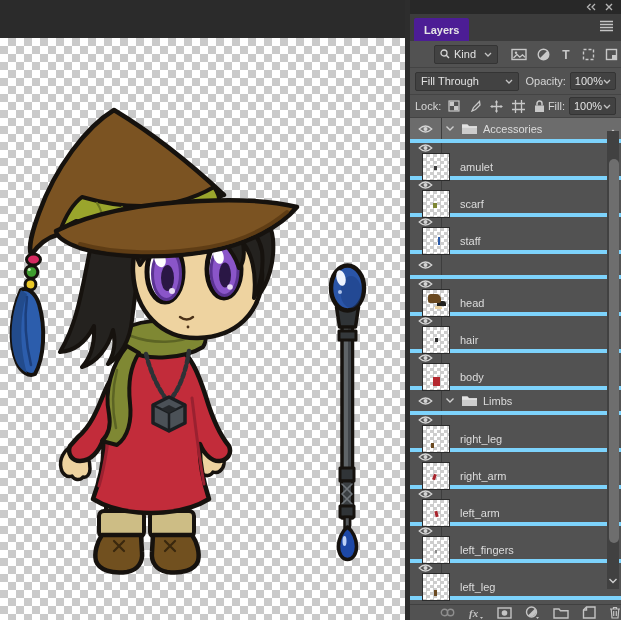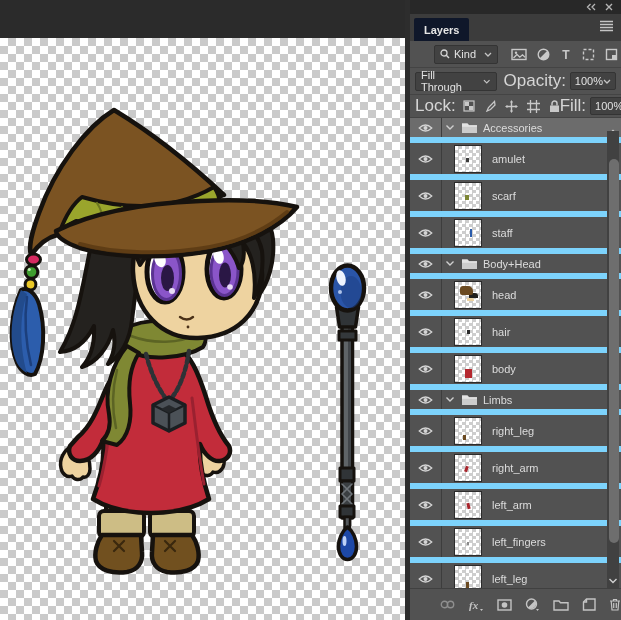--- a/index.html
+++ b/index.html
@@ -10,39 +10,39 @@
   .board{position:absolute;left:0;top:38px;right:0;bottom:0;
          background:conic-gradient(#cacaca 25%,#ffffff 0 50%,#cacaca 0 75%,#ffffff 0) 0 0/16px 16px repeat;}
   .topbar{position:absolute;left:0;top:0;width:100%;height:38px;background:#2b2b2b;}
   svg.art{position:absolute;left:0;top:0;}
   
   .panel{position:absolute;left:405px;top:0;width:216px;height:620px;background:#525252;}
   .gutter{position:absolute;left:0;top:0;width:5px;height:620px;background:#2d2d2d;}
   .pcol{position:absolute;left:5px;top:0;width:211px;height:620px;display:flex;flex-direction:column;}
   .pstrip{height:14px;background:#282828;display:flex;align-items:center;justify-content:flex-end;gap:9px;padding-right:8px;flex:none;}
   .tabbar{height:27px;background:#3c3c3c;display:flex;align-items:flex-end;flex:none;position:relative;}
-  .tab{height:23px;background:#0f172a;color:#e6e6e6;font-size:11px;font-weight:bold;
+  .tab{height:23px;background:#4c1d95;color:#e6e6e6;font-size:11px;font-weight:bold;
        display:flex;align-items:center;padding:0 10px;margin-left:4px;border-radius:2px 2px 0 0;}
   .panel-menu{position:absolute;right:7px;top:5px;}
   .prow{flex:none;display:flex;align-items:center;background:#525252;border-bottom:1px solid #444;box-sizing:border-box;padding:0 5px;}
   .frow{height:27px;padding-left:24px;}
   .brow{height:27px;}
   .lrow{height:23px;}
   .dd{display:flex;align-items:center;background:#424242;border:1px solid #343434;border-radius:2px;
       height:19px;padding:0 5px;gap:4px;color:#e2e2e2;font-size:11px;box-sizing:border-box;}
   .dd .grow{flex:1;}
   .vbox{display:flex;align-items:center;justify-content:space-between;background:#424242;border:1px solid #343434;
         border-radius:2px;height:18px;padding:8px 4px;font-size:11px;color:#e2e2e2;width:47px;box-sizing:border-box;}
   .icobtn{display:flex;align-items:center;justify-content:center;flex:none;}
-  .lab{font-size:17px;color:#d6d6d6;}
+  .lab{font-size:11px;color:#d6d6d6;}
   
   .list{flex:1;position:relative;overflow:hidden;background:#525252;}
-  .row{display:flex;align-items:stretch;border-bottom:6px solid #7dd3fc;background:#525252;box-sizing:border-box;}
+  .row{display:flex;align-items:stretch;border-bottom:4px solid #7dd3fc;background:#525252;box-sizing:border-box;}
   .row.group{height:25px;}
-  .row.layer{height:37px;}
+  .row.layer{height:37px;flex-direction:column;}
   .row.selected{background:#6c6c6c;}
   .eye{width:31px;flex:none;border-right:1px solid #3d3d3d;display:flex;align-items:center;justify-content:center;}
   .rowbody{flex:1;display:flex;align-items:center;min-width:0;}
   .group .rowbody{padding-left:2px;gap:5px;}
   .layer .rowbody{padding-left:12px;gap:10px;}
   .lbl{font-size:11px;color:#dcdcdc;white-space:nowrap;}
   .chev{width:12px;display:flex;justify-content:center;}
   .thumb{width:26px;height:26px;flex:none;border:1px solid #2c2c2c;position:relative;
          background:conic-gradient(#cdcdcd 25%,#fff 0 50%,#cdcdcd 0 75%,#fff 0) 0 0/7px 7px repeat;}
   .thumb i{position:absolute;display:block;}
@@ -58,21 +58,21 @@
   .mk-left_arm i{left:12px;top:11px;width:3px;height:6px;background:#a8242c;transform:rotate(-15deg);}
   .mk-left_fingers i{left:12px;top:13px;width:2px;height:3px;background:#8a8a8a;}
   .mk-left_leg i{left:11px;top:16px;width:3px;height:6px;background:#6b4a21;}
   
   .sbar{position:absolute;top:0;right:1px;width:14px;bottom:0;}
   .sb-up{position:absolute;top:3px;left:2px;}
   .sb-track{position:absolute;top:13px;left:1px;width:12px;height:458px;background:#414141;}
   .sb-thumb{position:absolute;top:28px;left:2px;width:10px;height:384px;background:#6e6e6e;border-radius:6px;}
   .sb-down{position:absolute;top:452px;left:2px;}
   
-  .btools{height:32px;flex:none;border-top:1px solid #404040;background:#525252;
+  .btools{height:16px;flex:none;border-top:1px solid #404040;background:#525252;
           display:flex;align-items:center;gap:13px;padding-left:30px;box-sizing:border-box;justify-content:space-between;}
 </style>
 </head>
 <body>
 
 <div class="canvas">
   <div class="board"></div>
 
   <svg class="art" width="405" height="620" viewBox="0 0 405 620">
 
@@ -369,34 +369,20 @@
               <span class="lbl">staff</span>
             </span>
           </div>
           <div class="row group">
             <span class="eye">
               <svg width="15" height="10" viewBox="0 0 15 10">
                 <path d="M1.2 5 Q7.5 -1 13.8 5 Q7.5 11 1.2 5 Z" fill="none" stroke="#d4d4d4" stroke-width="1.2"></path>
                 <circle cx="7.5" cy="5" r="2" fill="#d4d4d4"></circle>
               </svg>
             </span>
-            <span class="rowbody">
-              <span class="chev">
-                <svg width="10" height="7" viewBox="0 0 10 7">
-                  <path d="M1.5 1.5 L5 5 L8.5 1.5" fill="none" stroke="#cfcfcf" stroke-width="1.4"></path>
-                </svg>
-              </span>
-              <span class="icobtn">
-                <svg width="17" height="13" viewBox="0 0 17 13">
-                  <path d="M1 2.5 H6.5 L8 4.2 H16 V12 H1 Z" fill="#cccccc"></path>
-                  <path d="M1 2.5 H6.5 L8 4.2 H16 V5.8 H1 Z" fill="#e3e3e3"></path>
-                </svg>
-              </span>
-              <span class="lbl">Body+Head</span>
-            </span>
           </div>
           <div class="row layer">
             <span class="eye">
               <svg width="15" height="10" viewBox="0 0 15 10">
                 <path d="M1.2 5 Q7.5 -1 13.8 5 Q7.5 11 1.2 5 Z" fill="none" stroke="#d4d4d4" stroke-width="1.2"></path>
                 <circle cx="7.5" cy="5" r="2" fill="#d4d4d4"></circle>
               </svg>
             </span>
             <span class="rowbody">
               <span class="thumb mk-head">

